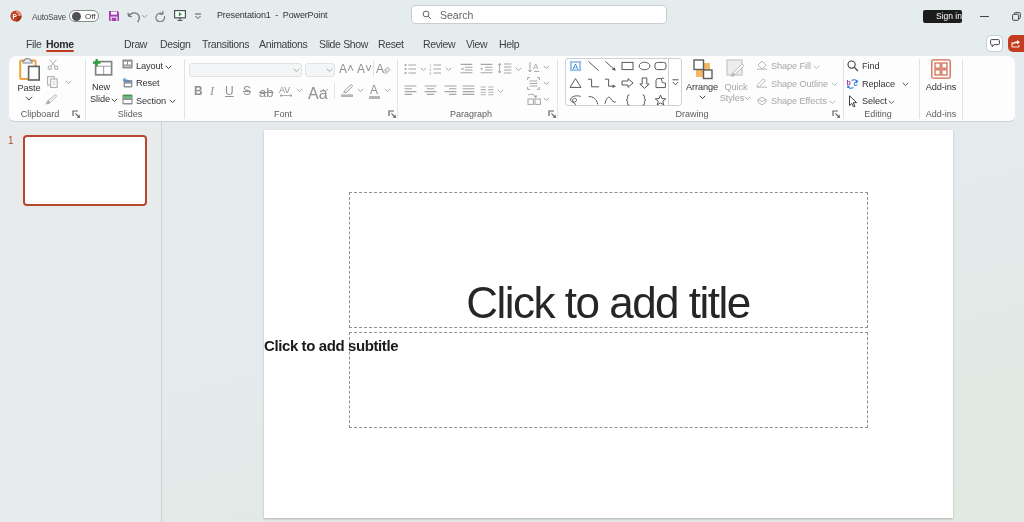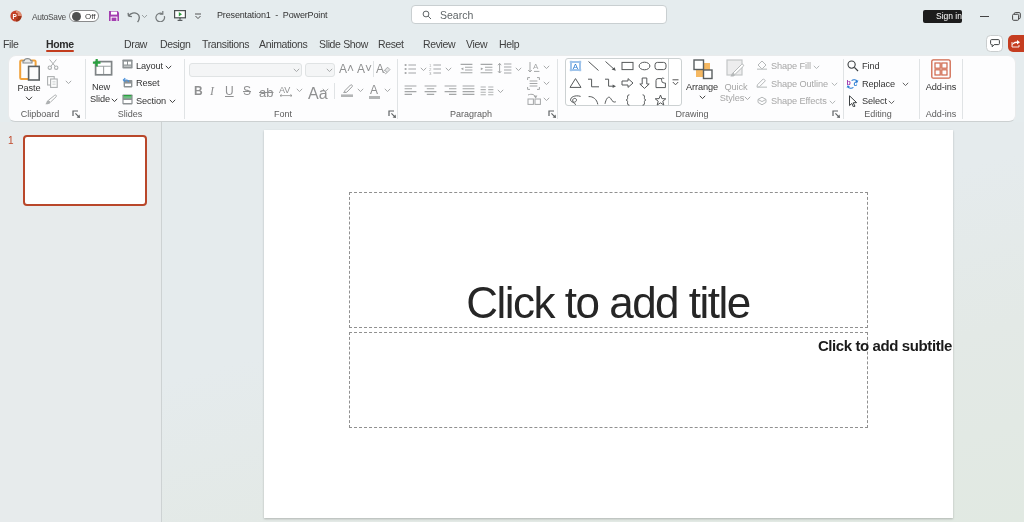--- a/index.html
+++ b/index.html
@@ -95,21 +95,21 @@
   <div class="abs" style="left:923px; top:10px; width:39px; height:13px; background:#1c1c1c; border-radius:2px; color:#fff; font-size:8.5px; text-align:right; line-height:13px;">Sign in</div>
 
   <div class="abs" style="left:980px; top:15.5px; width:9px; height:1.2px; background:#444;"></div>
 
   <svg class="abs" style="left:1012px; top:12px;" width="9" height="9" viewBox="0 0 9 9">
     <rect x="2.3" y="0.6" width="6" height="6" rx="1" fill="none" stroke="#444" stroke-width="1"></rect>
     <rect x="0.6" y="2.3" width="6" height="6" rx="1" fill="#e5ecee" stroke="#444" stroke-width="1"></rect>
   </svg>
 
   <div class="abs" id="menurow"></div>
-  <div class="menuitem" style="left:3px;">File</div>
+  <div class="menuitem" style="left:26px;">File</div>
   <div class="menuitem" style="left:46px; font-weight:bold; color:#2b2b2b;">Home</div>
   <div class="menuitem" style="left:88px;margin-top:27px;">Insert</div>
   <div class="menuitem" style="left:124px;">Draw</div>
   <div class="menuitem" style="left:160px;">Design</div>
   <div class="menuitem" style="left:202px;">Transitions</div>
   <div class="menuitem" style="left:259px;">Animations</div>
   <div class="menuitem" style="left:319px;">Slide Show</div>
   <div class="menuitem" style="left:378px;">Reset</div>
   <div class="menuitem" style="left:423px;">Review</div>
   <div class="menuitem" style="left:466px;">View</div>
@@ -511,15 +511,15 @@
   <div class="ribtext" style="left:921px; top:82px; width:40px; text-align:center;">Add-ins</div>
   <div class="glabel" style="left:891px;">Add-ins</div>
   <div class="gsep" style="left:962px; top:59px;"></div>
   <div class="abs" id="mainbg"></div>
   <div class="abs" id="panel"></div>
   <div class="abs" id="pdivider"></div>
   <div class="abs" id="slide"></div>
   <div class="abs ph" style="left:349px; top:192px; width:519px; height:136px;"></div>
   <div class="abs ph" style="left:349px; top:332px; width:519px; height:96px;"></div>
   <div class="abs" style="left:264px; top:278px; width:688px; text-align:center; font-size:44px; letter-spacing:-1.5px; color:#262626;">Click to add title</div>
-  <div class="abs" style="left:264px; top:337px; width:688px; text-align:right; font-size:15px; font-weight:bold; letter-spacing:-0.4px; color:#1a1a1a;">Click to add subtitle</div>
+  <div class="abs" style="left:264px; top:337px; width:688px; text-align:left; font-size:15px; font-weight:bold; letter-spacing:-0.4px; color:#1a1a1a;">Click to add subtitle</div>
   <div class="abs" id="thumb"></div>
   <div class="abs" style="left:8px; top:135px; font-size:10px; color:#c0492c;">1</div>
 
 </body></html>

